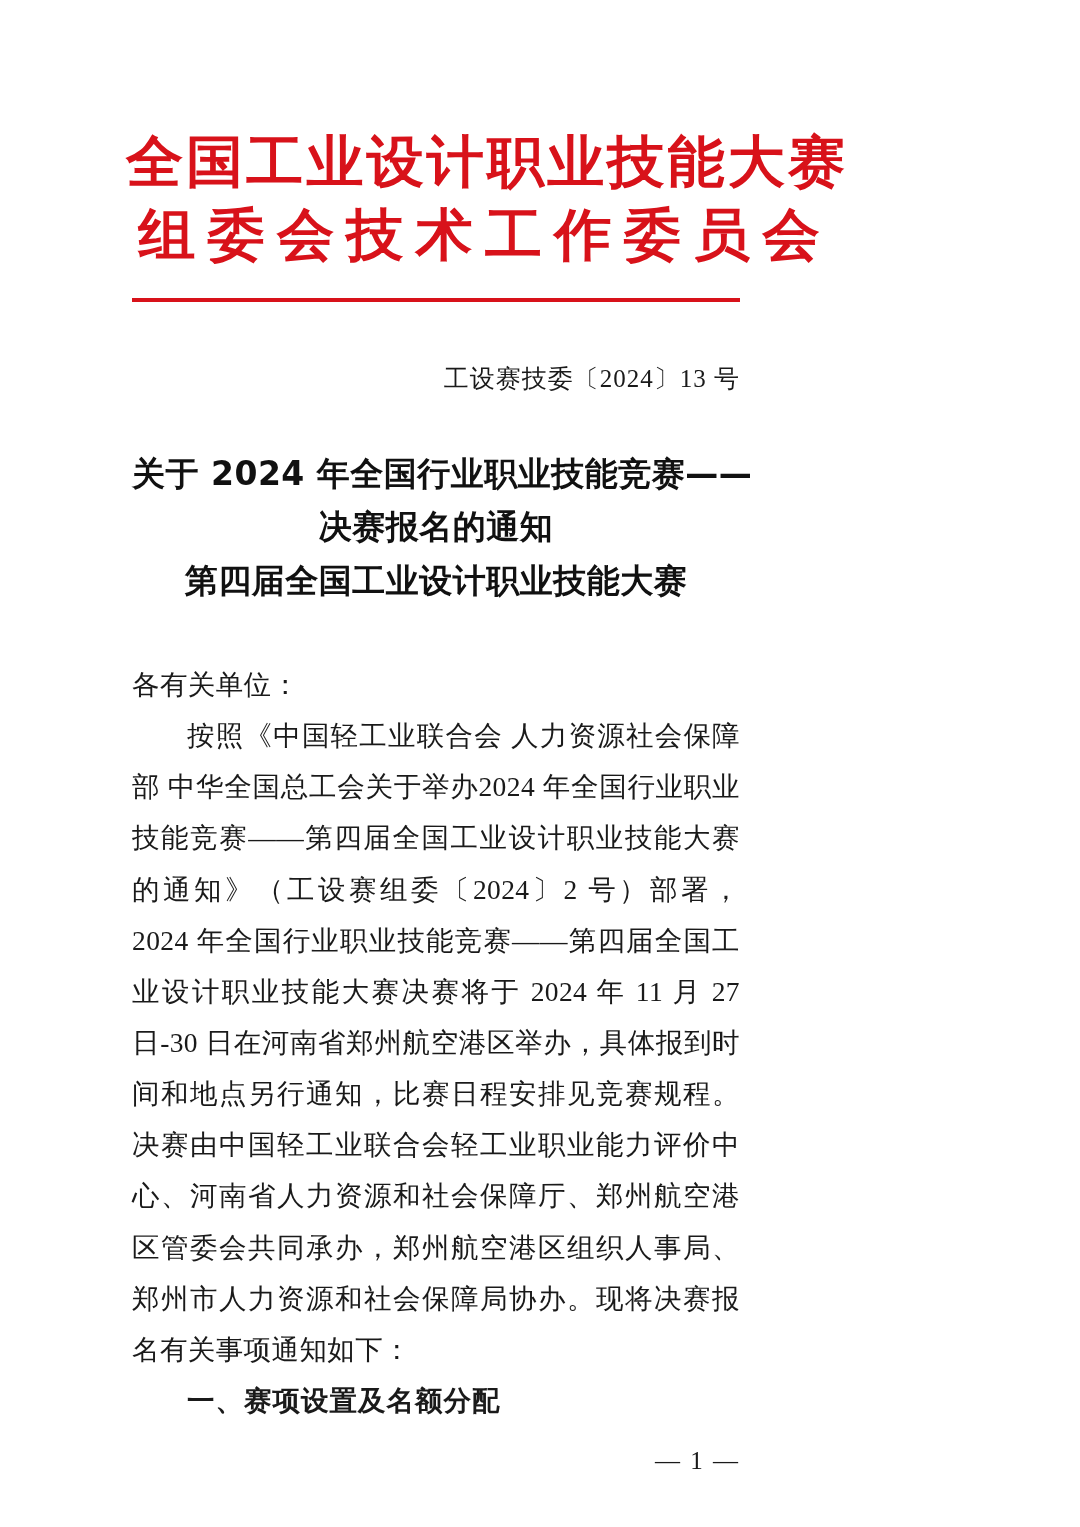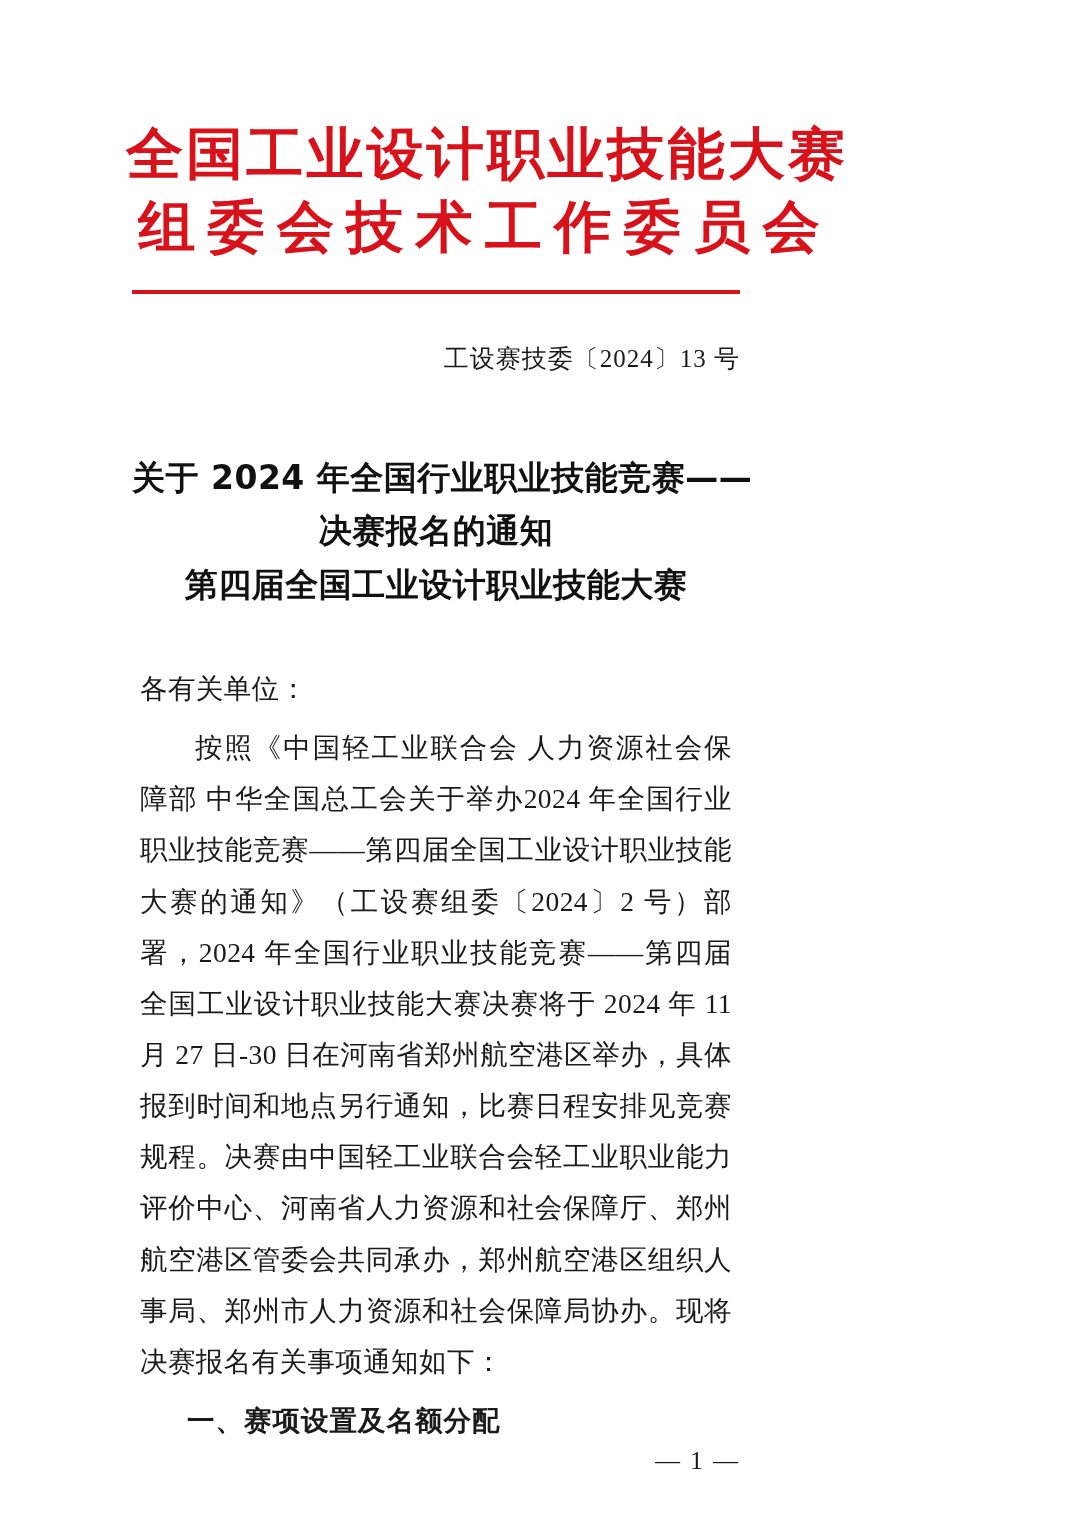--- a/index.html
+++ b/index.html
@@ -13,21 +13,21 @@
     font-family: "Liberation Serif", "DejaVu Serif", serif;
     color: #1a1a1a;
     overflow: hidden;
   }
 
   .page {
     position: relative;
     width: 872px;
     height: 1527px;
     box-sizing: border-box;
-    padding: 0 132px;
+    padding: 8px 132px;
   }
 
   
   .letterhead {
     padding-top: 118px;
     text-align: center;
   }
   .letterhead-line {
     color: #d8121a;
     font-family: "DejaVu Sans", sans-serif;
@@ -45,30 +45,30 @@
 
   .red-rule {
     margin: 26px 0 0 0;
     height: 4px;
     background: #d8121a;
     width: 100%;
   }
 
   
   .doc-number {
-    margin-top: 48px;
+    margin-top: 60px;
     text-align: right;
     font-size: 25px;
     letter-spacing: 1px;
     color: #1a1a1a;
   }
 
   
   .doc-title {
-    margin-top: 76px;
+    margin-top: 52px;
     text-align: center;
     font-family: "DejaVu Sans", sans-serif;
     font-weight: bold;
     font-size: 33px;
     line-height: 1.62;
     color: #111;
     letter-spacing: 0.5px;
   }
   .doc-title div {
     white-space: nowrap;
@@ -81,21 +81,21 @@
     line-height: 1.86;
     text-align: justify;
     text-justify: inter-ideograph;
     letter-spacing: 0.4px;
   }
   .salutation {
     margin-bottom: 2px;
   }
   .para {
     text-indent: 2em;
-    margin: 8px;
+    margin: 0;
   }
   .section-heading {
     text-indent: 2em;
     font-family: Liberation Sans, sans-serif;
     font-weight: bold;
     margin: 0;
     letter-spacing: 1px;
   }
 
   

